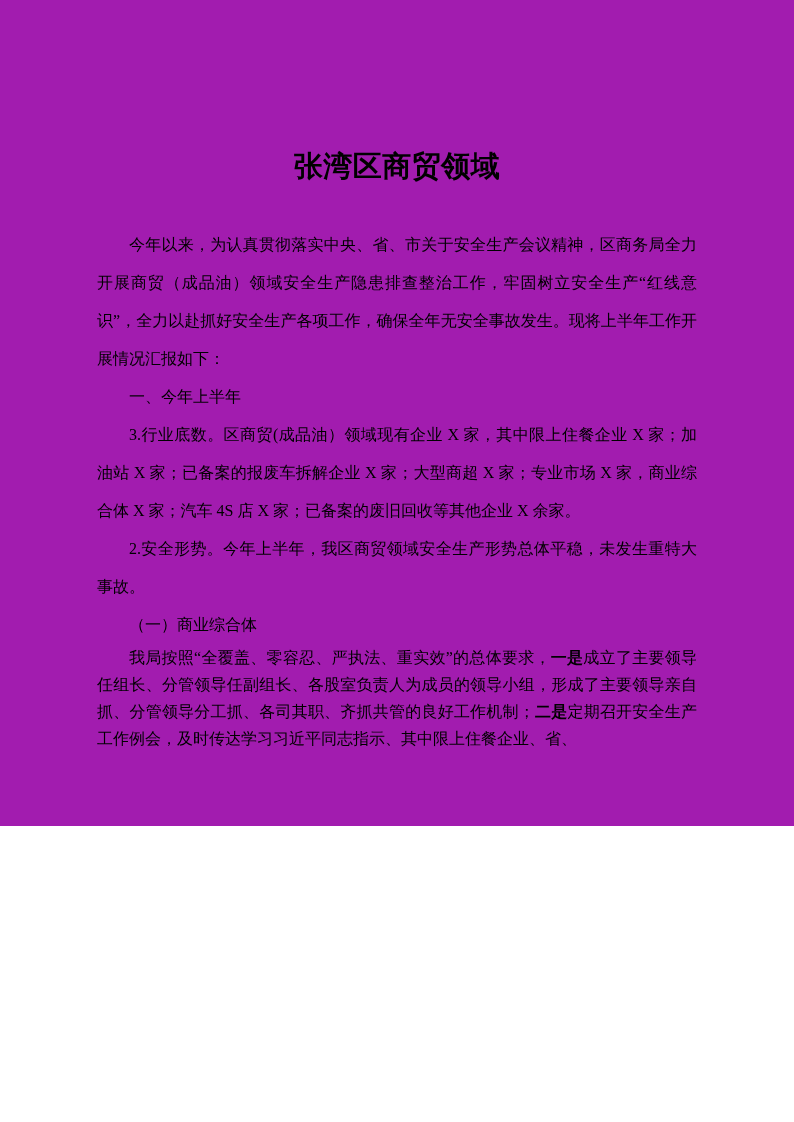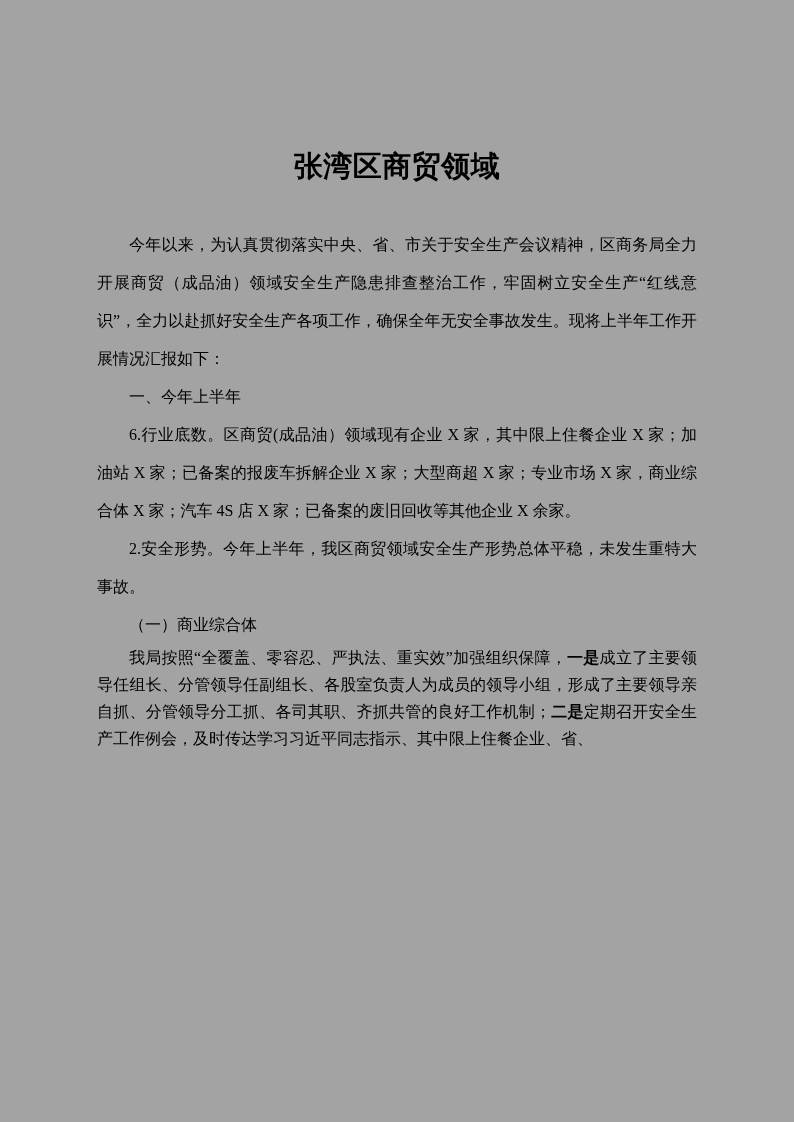--- a/index.html
+++ b/index.html
@@ -3,22 +3,22 @@
 <meta charset="utf-8">
 <style>
   html, body {
     margin: 0;
     padding: 0;
     background: #ffffff;
   }
   .page {
     position: relative;
     width: 794px;
-    height: 1122px;
-    background: #a3a3a3;
+    height: 826px;
+    background: #a21caf;
     overflow: hidden;
     font-family: "Liberation Serif", "DejaVu Serif", serif;
     color: #000000;
   }
   .content {
     position: absolute;
     left: 97px;
     top: 144px;
     width: 600px;
   }
@@ -61,23 +61,23 @@
   <div class="content">
 
     <h1 class="doc-title">
       <span class="tline">张湾区商贸领域</span>
     </h1>
 
     <p class="para">今年以来，为认真贯彻落实中央、省、市关于安全生产会议精神，区商务局全力开展商贸（成品油）领域安全生产隐患排查整治工作，牢固树立安全生产“红线意识”，全力以赴抓好安全生产各项工作，确保全年无安全事故发生。现将上半年工作开展情况汇报如下：</p>
 
     <p class="para heading">一、今年上半年</p>
 
-    <p class="para">6.行业底数。区商贸(成品油）领域现有企业 X 家，其中限上住餐企业 X 家；加油站 X 家；已备案的报废车拆解企业 X 家；大型商超 X 家；专业市场 X 家，商业综合体 X 家；汽车 4S 店 X 家；已备案的废旧回收等其他企业 X 余家。</p>
+    <p class="para">3.行业底数。区商贸(成品油）领域现有企业 X 家，其中限上住餐企业 X 家；加油站 X 家；已备案的报废车拆解企业 X 家；大型商超 X 家；专业市场 X 家，商业综合体 X 家；汽车 4S 店 X 家；已备案的废旧回收等其他企业 X 余家。</p>
 
     <p class="para">2.安全形势。今年上半年，我区商贸领域安全生产形势总体平稳，未发生重特大事故。</p>
 
 
     <p class="para heading">（一）商业综合体</p>
 
-    <p class="para tight"><span>我局按照“全覆盖、零容忍、严执法、重实效”加强组织保障，</span><span class="em-label">一是</span><span>成立了主要领导任组长、分管领导任副组长、各股室负责人为成员的领导小组，形成了主要领导亲自抓、分管领导分工抓、各司其职、齐抓共管的良好工作机制；</span><span class="em-label">二是</span><span>定期召开安全生产工作例会，及时传达学习习近平同志指示、其中限上住餐企业、省、</span></p>
+    <p class="para tight"><span>我局按照“全覆盖、零容忍、严执法、重实效”的总体要求，</span><span class="em-label">一是</span><span>成立了主要领导任组长、分管领导任副组长、各股室负责人为成员的领导小组，形成了主要领导亲自抓、分管领导分工抓、各司其职、齐抓共管的良好工作机制；</span><span class="em-label">二是</span><span>定期召开安全生产工作例会，及时传达学习习近平同志指示、其中限上住餐企业、省、</span></p>
 
   </div>
 </div>
 
 </body></html>

